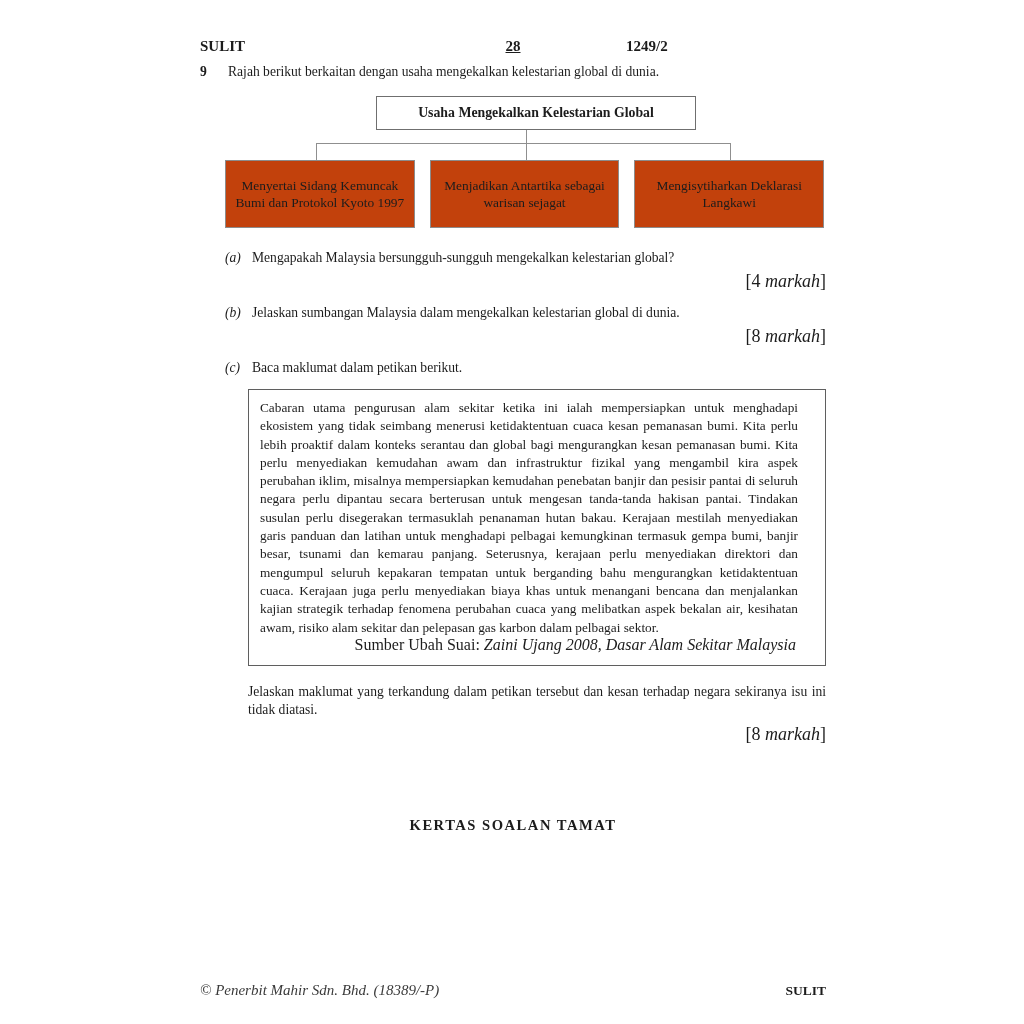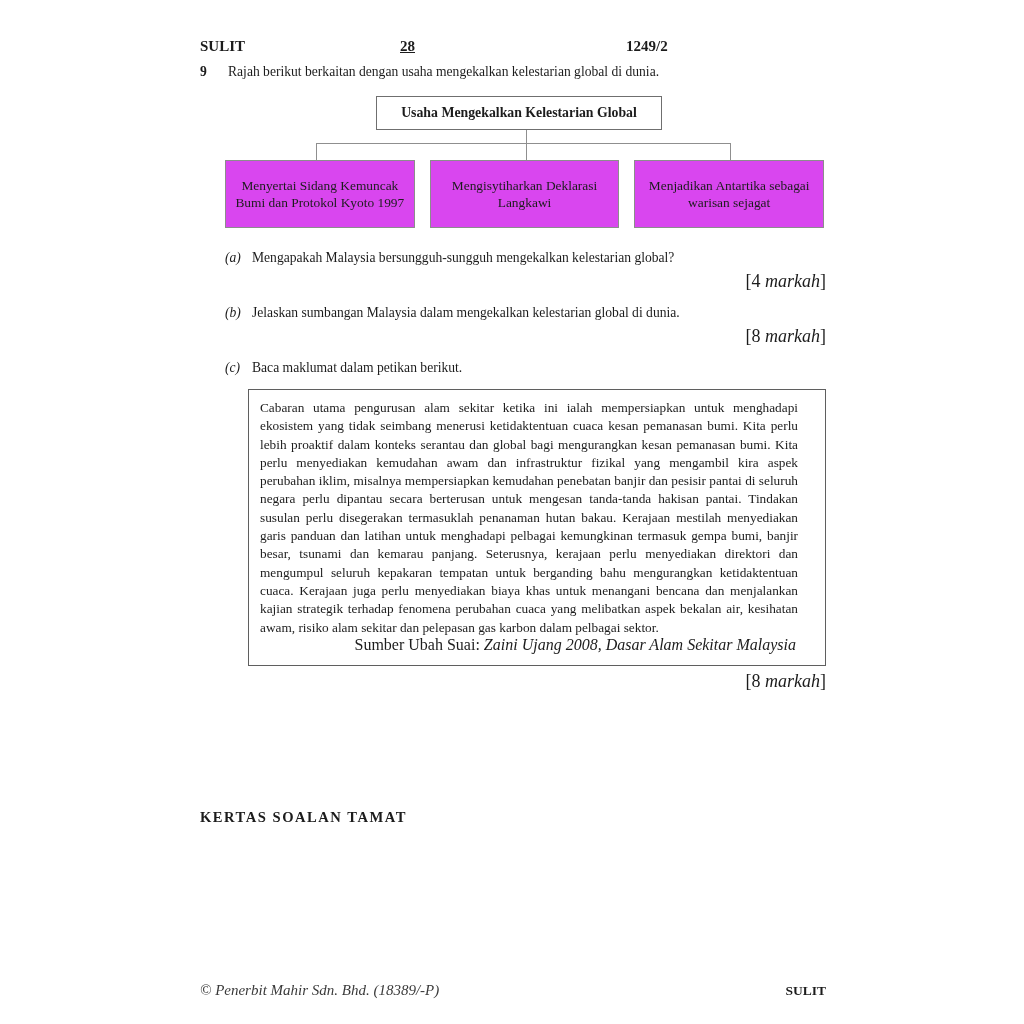--- a/index.html
+++ b/index.html
@@ -10,46 +10,46 @@
     color: #1c1c1c;
     position: relative;
     overflow: hidden;
   }
   .page { position: absolute; inset: 0; background: #fff; }
   .content { position: absolute; left: 200px; width: 626px; top: 38px; }
 
   
   .header { display: flex; align-items: baseline; font-weight: bold; font-size: 15px; }
   .header .h-left  { width: 200px; text-align: left; }
-  .header .h-center{ flex: 1; text-align: left; text-decoration: underline; }
+  .header .h-center{ flex: 1; text-align: center; text-decoration: underline; }
   .header .h-right { width: 200px; text-align: left; }
 
   
   .qrow { display: flex; margin-top: 9px; font-size: 13.6px; }
   .qrow .qnum { width: 28px; font-weight: bold; }
   .qrow .qtext { flex: 1; }
 
   
   .diagram { position: relative; margin-top: 16px; height: 134px; }
   .d-root {
-    position: absolute; left: 176px; top: 0; width: 286px; height: 34px;
+    position: absolute; left: 176px; top: 0; width: 320px; height: 34px;
     border: 1px solid #6f6f6f; background: #fff;
     display: flex; align-items: center; justify-content: center;
     font-weight: bold; font-size: 13.8px; text-align: center;
   }
   .d-line { position: absolute; background: #8f8f8f; }
   .stem  { left: 326px; top: 34px; width: 1px; height: 13px; }
   .hbar  { left: 116px; top: 47px; width: 415px; height: 1px; }
   .dropL { left: 116px; top: 47px; width: 1px; height: 17px; }
   .dropM { left: 326px; top: 47px; width: 1px; height: 17px; }
   .dropR { left: 530px; top: 47px; width: 1px; height: 17px; }
   .d-children { position: absolute; left: 25px; top: 64px; width: 599px;
     display: flex; gap: 15px; }
   .d-child {
-    flex: 1; height: 68px; border: 1px solid #8c8c8c; background: #d946ef;
+    flex: 1; height: 68px; border: 1px solid #8c8c8c; background: #c2410c;
     display: flex; align-items: center; justify-content: center;
     text-align: center; font-size: 13.4px; padding: 2px 8px; line-height: 17px;
   }
 
   
   .subq { margin-top: 18px; }
   .subq-row { display: flex; font-size: 13.6px; }
   .subq-label { width: 27px; margin-left: 25px; font-style: italic; }
   .subq-text { flex: 1; }
   .marks { text-align: right; font-size: 18px; margin-top: 5px; }
@@ -72,21 +72,21 @@
   .petikan-source em { font-style: italic; }
 
   
   .closing {
     margin-left: 48px; width: 578px; margin-top: 17px;
     font-size: 13.6px; line-height: 18px; text-align: justify;
   }
 
   
   .tamat {
-    margin-top: 117px; text-align: left; font-weight: bold;
+    margin-top: 72px; text-align: center; font-weight: bold;
     font-size: 14.6px; letter-spacing: 1.5px;
   }
 
   
   .footer {
     position: absolute; left: 200px; right: 198px; top: 982px;
     display: flex; justify-content: space-between; align-items: baseline;
   }
   .footer-left { font-style: italic; font-size: 15px; color: #3a3a3a; }
   .footer-right { font-weight: bold; font-size: 13.5px; }
@@ -115,24 +115,24 @@
       <div class="d-line stem"></div>
       <div class="d-line hbar"></div>
       <div class="d-line dropL"></div>
       <div class="d-line dropM"></div>
       <div class="d-line dropR"></div>
       <div class="d-children">
         <div class="d-child">
           <span>Menyertai Sidang Kemuncak Bumi dan Protokol Kyoto 1997</span>
         </div>
         <div class="d-child">
-          <span>Mengisytiharkan Deklarasi Langkawi</span>
+          <span>Menjadikan Antartika sebagai warisan sejagat</span>
         </div>
         <div class="d-child">
-          <span>Menjadikan Antartika sebagai warisan sejagat</span>
+          <span>Mengisytiharkan Deklarasi Langkawi</span>
         </div>
       </div>
     </div>
 
     <div class="subq" style="margin-top:20px;">
       <div class="subq-row">
         <span class="subq-label">(a)</span>
         <span class="subq-text">Mengapakah Malaysia bersungguh-sungguh mengekalkan kelestarian global?</span>
       </div>
       <div class="marks"><span>[4 </span><em>markah</em><span>]</span></div>
@@ -152,20 +152,21 @@
         <span class="subq-text">Baca maklumat dalam petikan berikut.</span>
       </div>
 
       <div class="petikan-box">
         <p class="petikan-text">Cabaran utama pengurusan alam sekitar ketika ini ialah mempersiapkan untuk menghadapi ekosistem yang tidak seimbang menerusi ketidaktentuan cuaca kesan pemanasan bumi. Kita perlu lebih proaktif dalam konteks serantau dan global bagi mengurangkan kesan pemanasan bumi. Kita perlu menyediakan kemudahan awam dan infrastruktur fizikal yang mengambil kira aspek perubahan iklim, misalnya mempersiapkan kemudahan penebatan banjir dan pesisir pantai di seluruh negara perlu dipantau secara berterusan untuk mengesan tanda-tanda hakisan pantai. Tindakan susulan perlu disegerakan termasuklah penanaman hutan bakau. Kerajaan mestilah menyediakan garis panduan dan latihan untuk menghadapi pelbagai kemungkinan termasuk gempa bumi, banjir besar, tsunami dan kemarau panjang. Seterusnya, kerajaan perlu menyediakan direktori dan mengumpul seluruh kepakaran tempatan untuk berganding bahu mengurangkan ketidaktentuan cuaca. Kerajaan juga perlu menyediakan biaya khas untuk menangani bencana dan menjalankan kajian strategik terhadap fenomena perubahan cuaca yang melibatkan aspek bekalan air, kesihatan awam, risiko alam sekitar dan pelepasan gas karbon dalam pelbagai sektor.</p>
         <div class="petikan-source">
           <div><span>Sumber Ubah Suai: </span><em>Zaini Ujang 2008, Dasar Alam Sekitar Malaysia</em></div>
         </div>
       </div>
 
+      <p class="closing">Jelaskan maklumat yang terkandung dalam petikan tersebut dan kesan terhadap negara sekiranya isu ini tidak diatasi.</p>
       <div class="marks"><span>[8 </span><em>markah</em><span>]</span></div>
     </div>
 
     <div class="tamat">KERTAS SOALAN TAMAT</div>
   </div>
 
   <div class="footer">
     <span class="footer-left">© Penerbit Mahir Sdn. Bhd. (18389/-P)</span>
     <span class="footer-right">SULIT</span>
   </div>

